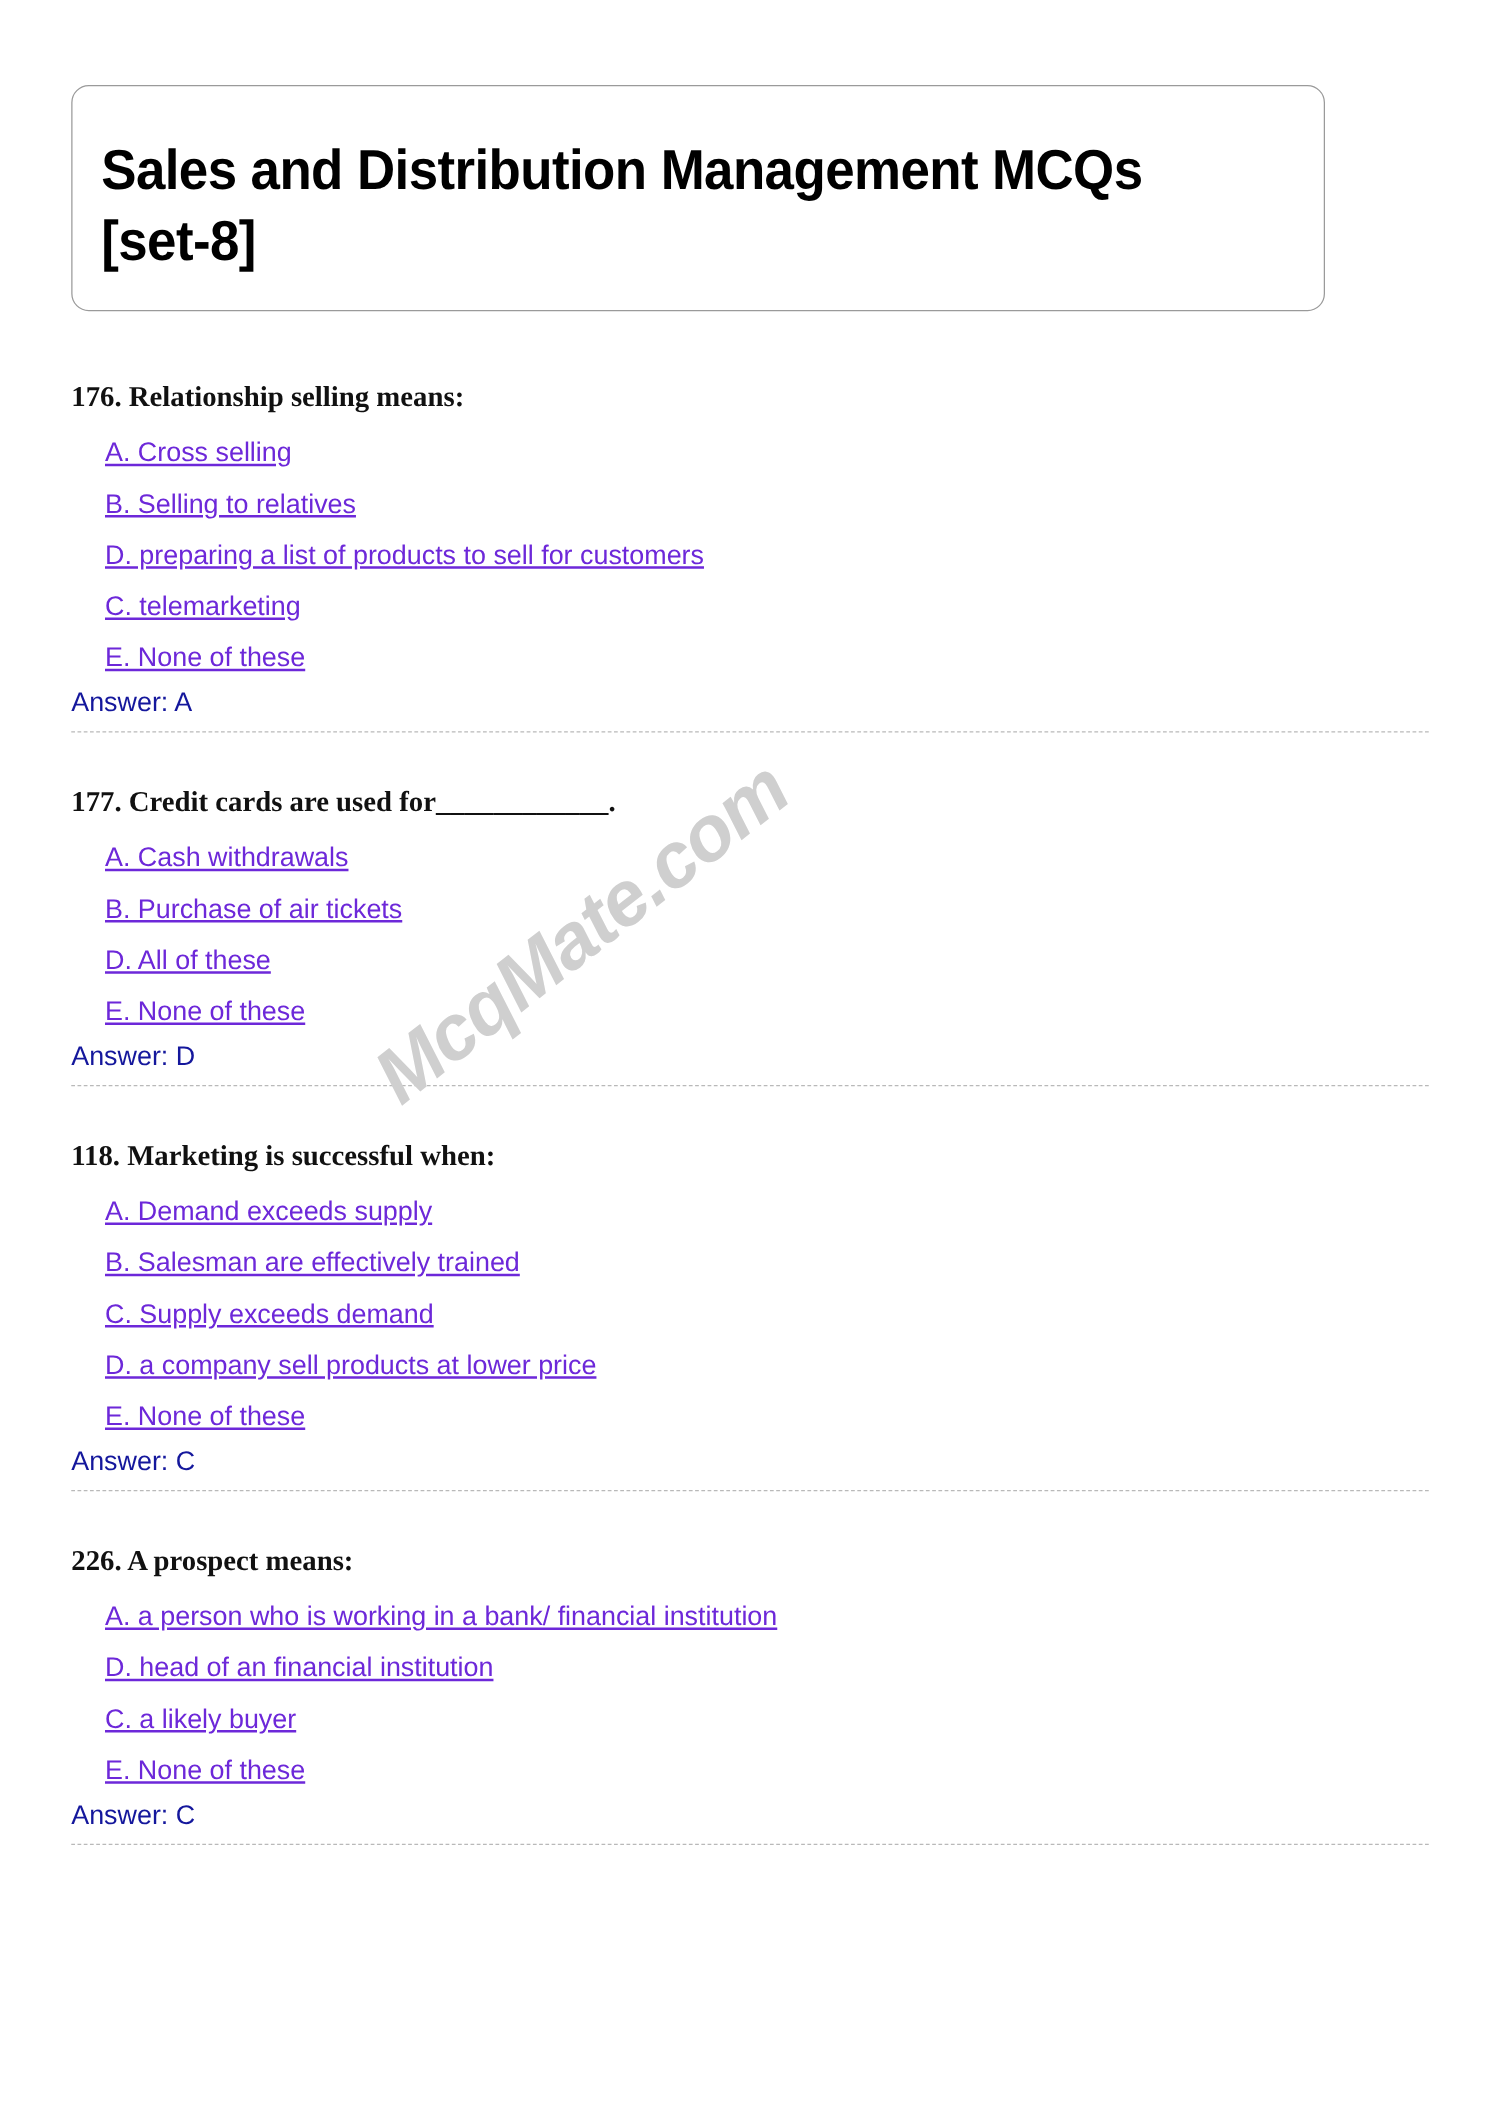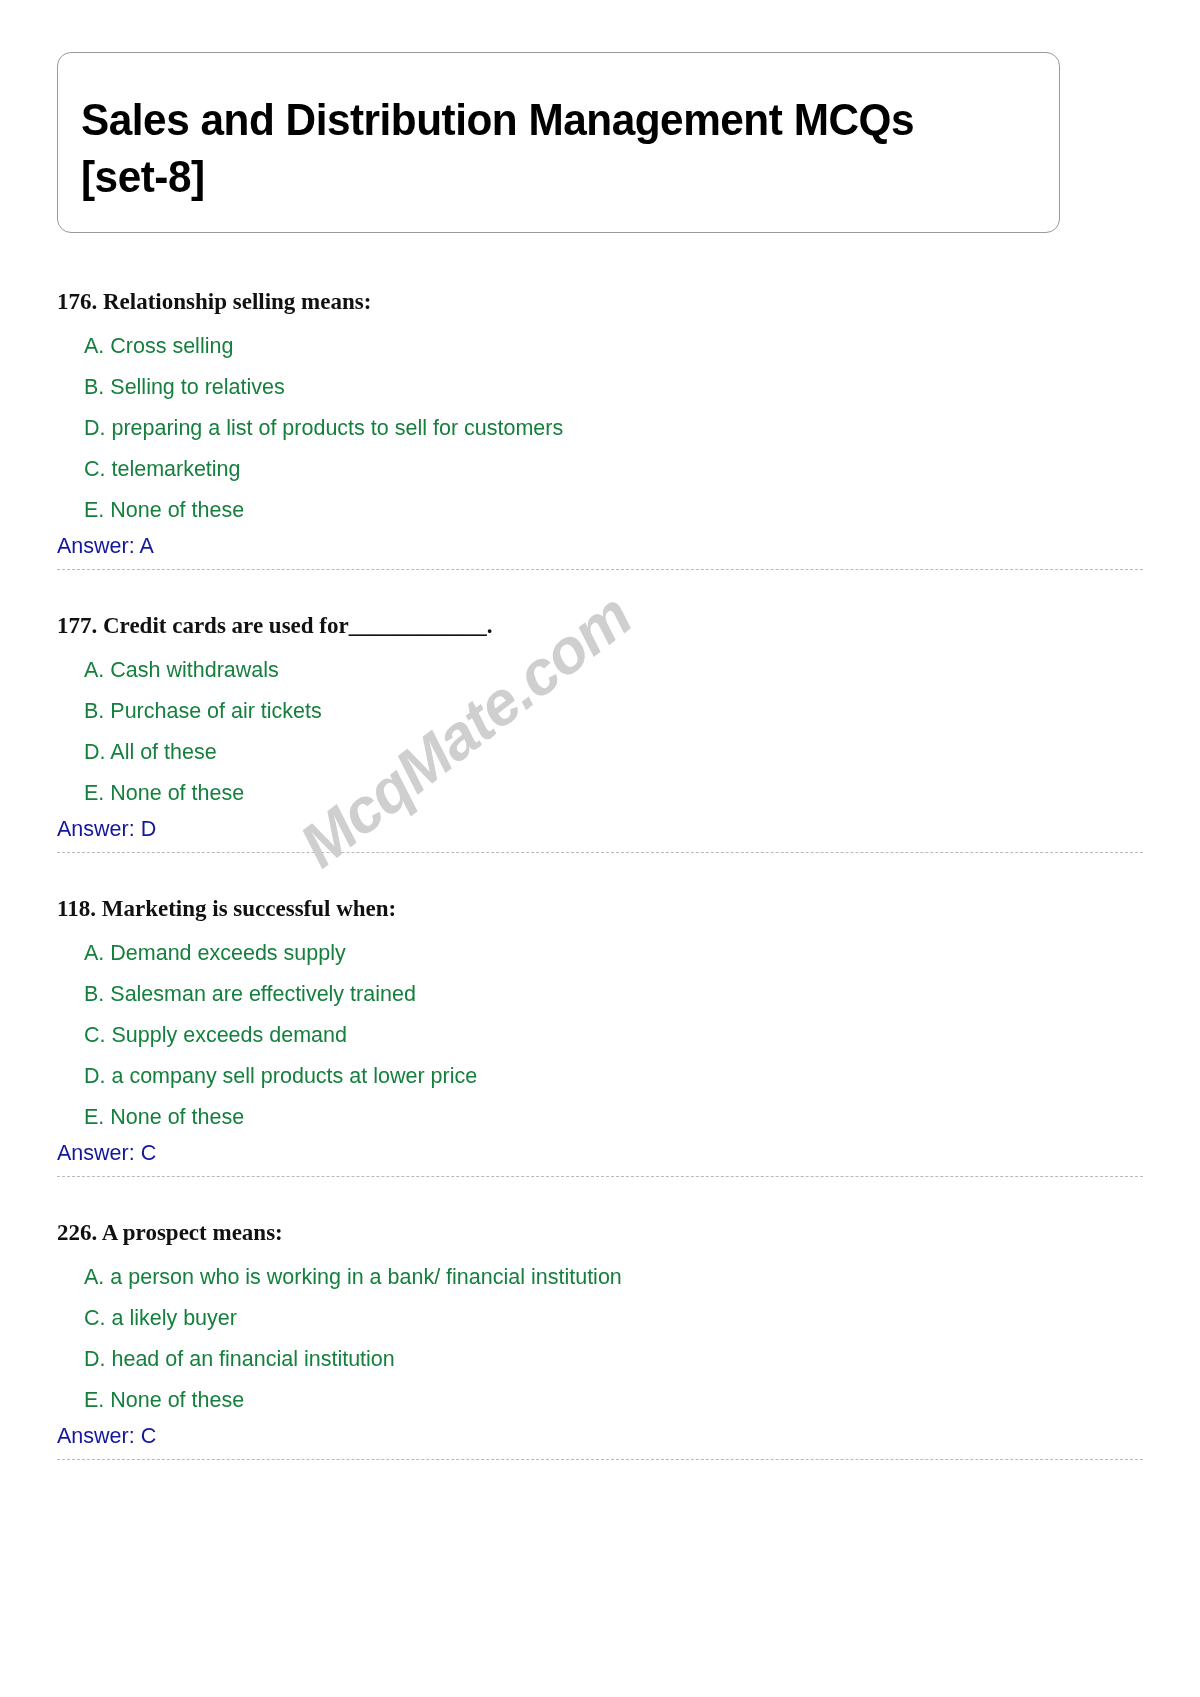--- a/index.html
+++ b/index.html
@@ -10,21 +10,21 @@
   body {
     width: 1200px;
     height: 1697px;
     position: relative;
     font-family: "Liberation Sans", sans-serif;
     overflow: hidden;
   }
 
   .page {
     position: absolute;
-    left: 0; top: 0;
+    left: 0; top: 16px;
     width: 1200px;
     height: 1372px;
     background: #fff;
     box-sizing: border-box;
   }
 
   
   .title-box {
     position: absolute;
     left: 57px;
@@ -77,24 +77,25 @@
 
   .options {
     list-style: none;
     margin: 0;
     padding: 0;
   }
   .option {
     font-family: "Liberation Sans", sans-serif;
     font-size: 21.5px;
     line-height: 24px;
-    color: #15803d;
+    color: #6d28d9;
     margin: 0 0 0 84px;
     padding-top: 17px;
     white-space: nowrap;
+    text-decoration: underline;
   }
 
   .answer {
     font-family: "Liberation Sans", sans-serif;
     font-size: 21.5px;
     line-height: 24px;
     color: #14179c;
     margin: 0 0 0 57px;
     padding-top: 12px;
     white-space: nowrap;
@@ -182,22 +183,22 @@
       </ul>
       <div class="answer">Answer: C</div>
       <div class="divider"></div>
     </div>
     <div class="qgap"></div>
 
     <div class="qblock">
       <div class="qtitle">226. A prospect means:</div>
       <ul class="options">
         <li class="option">A. a person who is working in a bank/ financial institution</li>
+        <li class="option">D. head of an financial institution</li>
         <li class="option">C. a likely buyer</li>
-        <li class="option">D. head of an financial institution</li>
         <li class="option">E. None of these</li>
       </ul>
       <div class="answer">Answer: C</div>
       <div class="divider"></div>
     </div>
 
   </div>
 
   <div class="watermark">
     <div class="watermark-text">McqMate.com</div>

